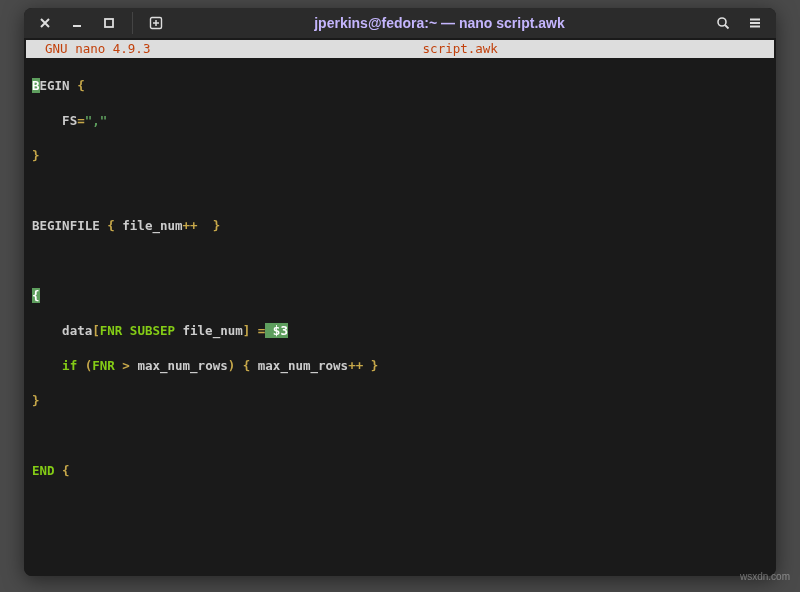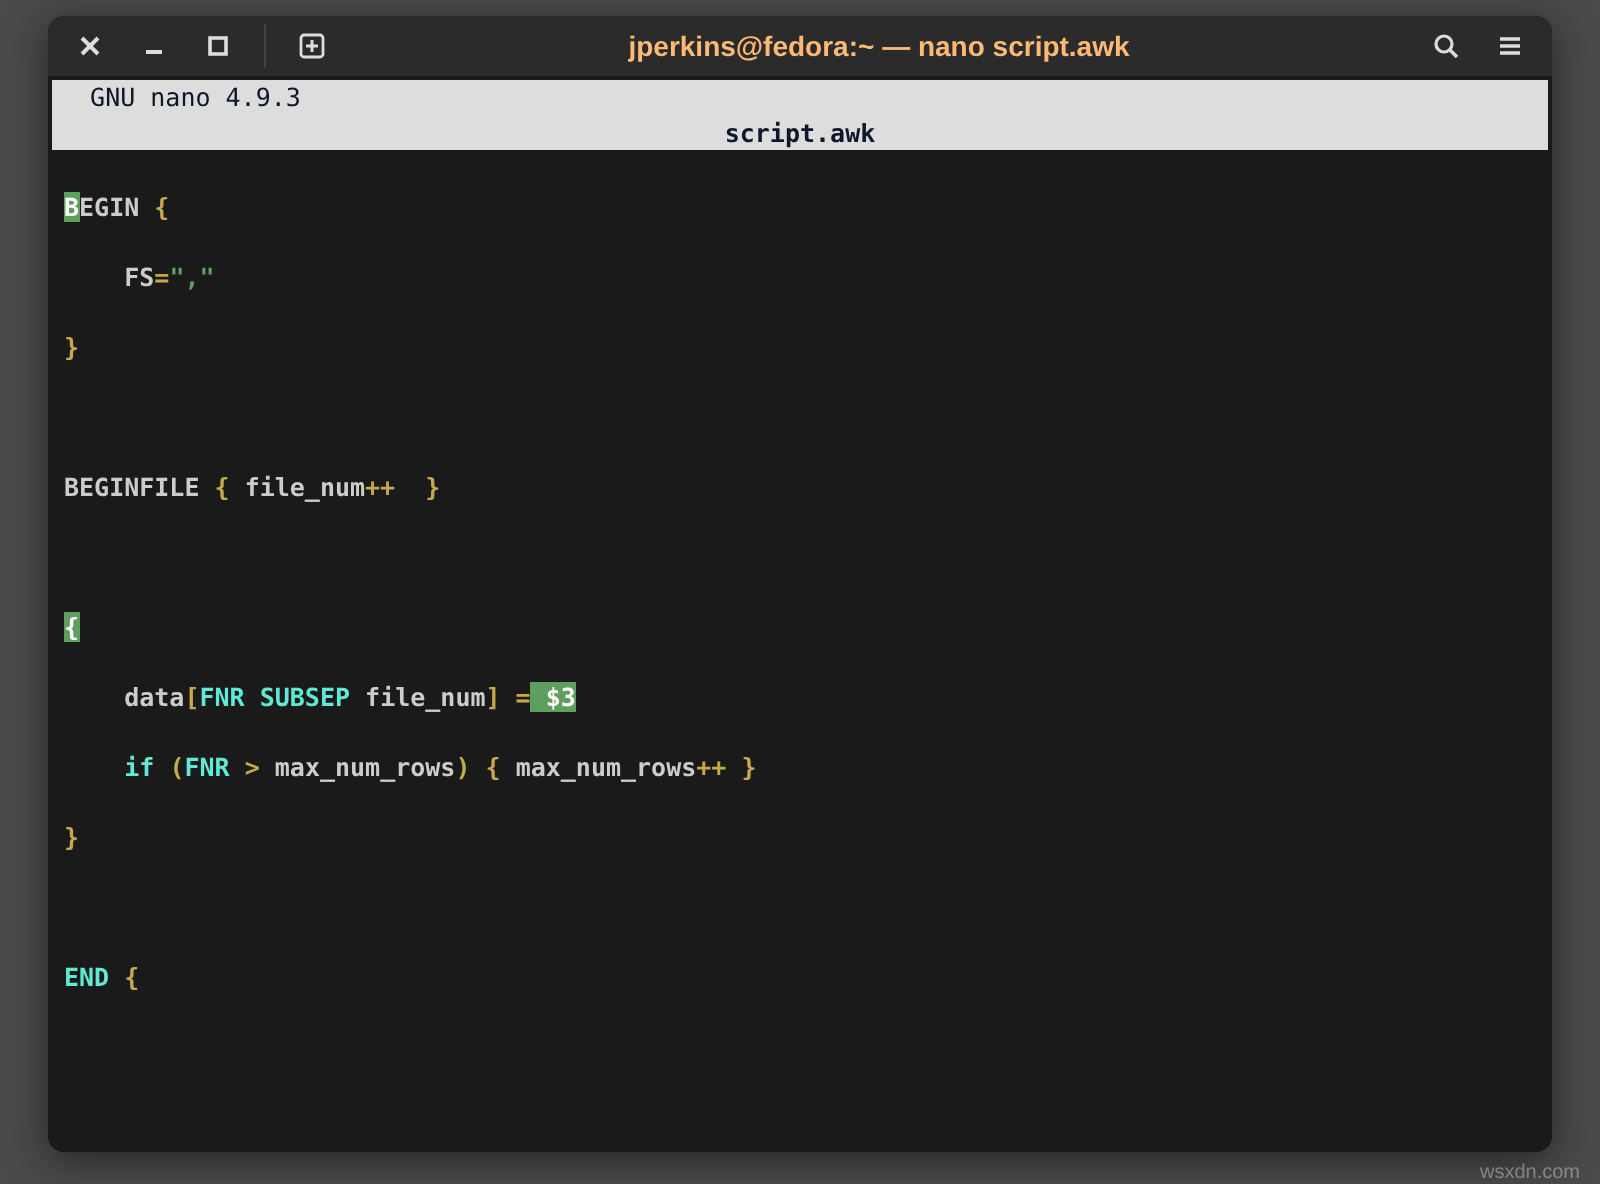--- a/index.html
+++ b/index.html
@@ -39,56 +39,55 @@
     display: flex; align-items: center; justify-content: center;
     border-radius: 4px;
     cursor: pointer;
     color: #ddd;
   }
   .tb-sep { width: 1px; height: 22px; background: #444; margin: 0 6px; }
   .tb-title {
     flex: 1;
     text-align: center;
     font-weight: 600;
-    color: #fdba74;
+    color: #c4b5fd;
     font-size: 14px;
   }
   .tb-right { display: flex; gap: 2px; align-items: center; }
   .term {
     flex: 1;
     background: #1a1a1a;
     font-family: "DejaVu Sans Mono", Menlo, Consolas, monospace;
     font-size: 12.5px;
     line-height: 1.4;
     color: #ccc;
     padding: 2px 8px 4px 8px;
     display: flex;
     flex-direction: column;
     white-space: pre;
   }
   .nano-header {
     background: #ddd;
-    color: #0f172a;
+    color: #c2410c;
     display: flex;
     margin: 0 -6px 2px -6px;
     padding: 0 4px;
-    flex-direction: column;
   }
   .nano-header .app { flex: 0 0 auto; }
-  .nano-header .file { flex: 1; text-align: center; font-weight: bold; }
+  .nano-header .file { flex: 1; text-align: center; }
   .code-area { flex: 1; }
   .ln { min-height: 1.4em; font-weight: bold; }
-  .kw { color: #5eead4; }
+  .kw { color: #84cc16; }
   .sym { color: #c7a84a; }
   .num { color: #b96dcf; }
   .str { color: #5e9e5e; }
   .cursor-block { background: #5e9e5e; color: #fff; }
   .watermark {
     position: absolute;
-    bottom: 0; right: 10px;
+    bottom: 10px; right: 10px;
     font-size: 10px;
     color: rgba(255,255,255,0.35);
     font-family: sans-serif;
     margin-top: 22px;
   }
 </style>
 </head>
 <body>
 
 <div class="window">

